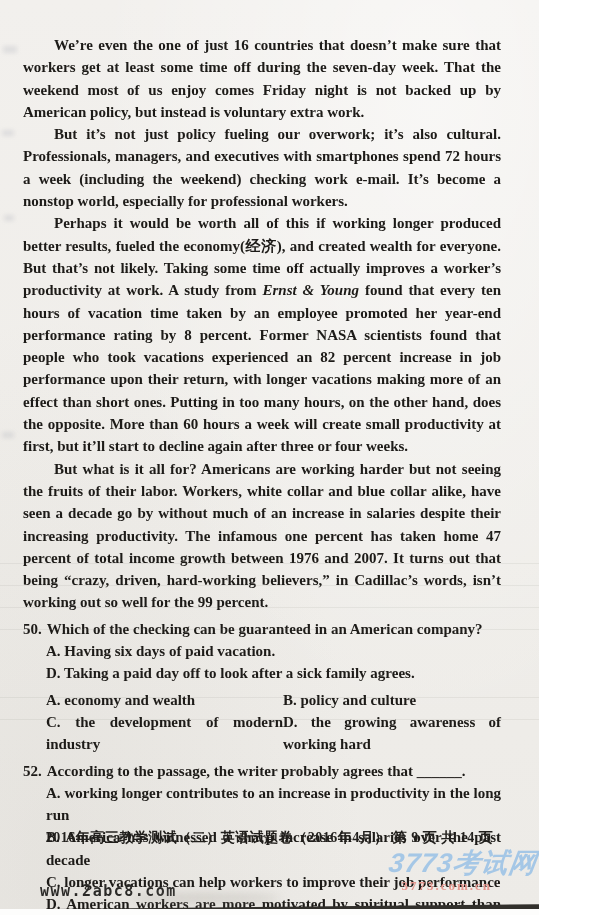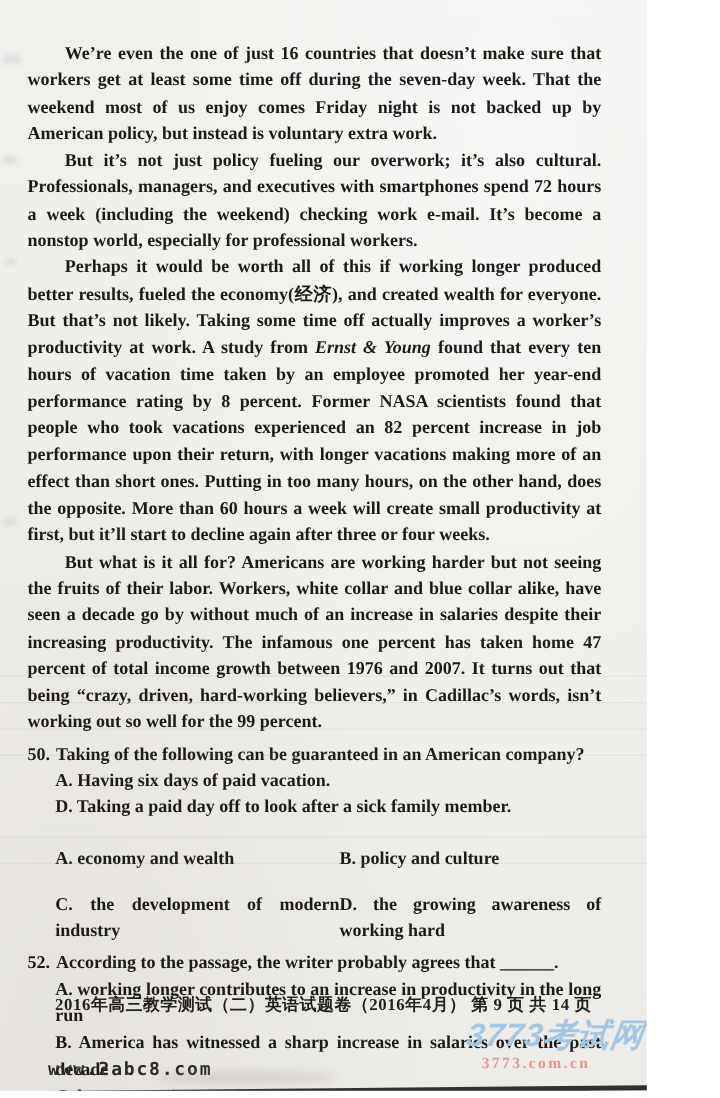--- a/index.html
+++ b/index.html
@@ -20,21 +20,21 @@
     font-size:15px;line-height:22.3px;
     text-align:justify;
   }
   .para{margin:0;text-indent:31px;}
   .italic{font-style:italic;}
   .question{margin-top:4px;}
   .stem{padding-left:25px;text-indent:-25px;}
   .qnum{padding-right:5px;}
   .options .opt{padding-left:23px;}
   .options.cols{display:grid;grid-template-columns:237px auto;padding-left:23px;}
-  .options.cols .opt{padding-left:0;margin-top:16px;}
+  .options.cols .opt{padding-left:0;}
   .footer{
     position:absolute;top:829px;left:0;width:100%;
     text-align:center;font-size:14px;letter-spacing:0.5px;
     color:#211f1c;
   }
   .wm-left{
     position:absolute;left:40px;top:882px;
     font-family:"DejaVu Sans Mono", monospace;
     font-weight:bold;font-size:15px;letter-spacing:1.5px;color:#2b2a28;
   }
@@ -71,24 +71,24 @@
 
     <p class="para"><span>We’re even the one of just 16 countries that doesn’t make sure that workers get at least some time off during the seven-day week. That the weekend most of us enjoy comes Friday night is not backed up by American policy, but instead is voluntary extra work.</span></p>
 
     <p class="para"><span>But it’s not just policy fueling our overwork; it’s also cultural. Professionals, managers, and executives with smartphones spend 72 hours a week (including the weekend) checking work e-mail. It’s become a nonstop world, especially for professional workers.</span></p>
 
     <p class="para"><span>Perhaps it would be worth all of this if working longer produced better results, fueled the economy(经济), and created wealth for everyone. But that’s not likely. Taking some time off actually improves a worker’s productivity at work. A study from </span><span class="italic">Ernst &amp; Young</span><span> found that every ten hours of vacation time taken by an employee promoted her year-end performance rating by 8 percent. Former NASA scientists found that people who took vacations experienced an 82 percent increase in job performance upon their return, with longer vacations making more of an effect than short ones. Putting in too many hours, on the other hand, does the opposite. More than 60 hours a week will create small productivity at first, but it’ll start to decline again after three or four weeks.</span></p>
 
     <p class="para"><span>But what is it all for? Americans are working harder but not seeing the fruits of their labor. Workers, white collar and blue collar alike, have seen a decade go by without much of an increase in salaries despite their increasing productivity. The infamous one percent has taken home 47 percent of total income growth between 1976 and 2007. It turns out that being “crazy, driven, hard-working believers,” in Cadillac’s words, isn’t working out so well for the 99 percent.</span></p>
 
     <section class="question">
-      <div class="stem"><span class="qnum">50.</span><span>Taking of the following can be guaranteed in an American company?</span></div>
+      <div class="stem"><span class="qnum">50.</span><span>Which of the checking can be guaranteed in an American company?</span></div>
       <div class="options single">
         <div class="opt">A. Having six days of paid vacation.</div>
-        <div class="opt">D. Taking a paid day off to look after a sick family member.</div>
+        <div class="opt">D. Taking a paid day off to look after a sick family agrees.</div>
       </div>
     </section>
 
     <section class="question">
       <div class="options cols">
         <div class="opt">A. economy and wealth</div>
         <div class="opt">B. policy and culture</div>
         <div class="opt">C. the development of modern industry</div>
         <div class="opt">D. the growing awareness of working hard</div>
       </div>

